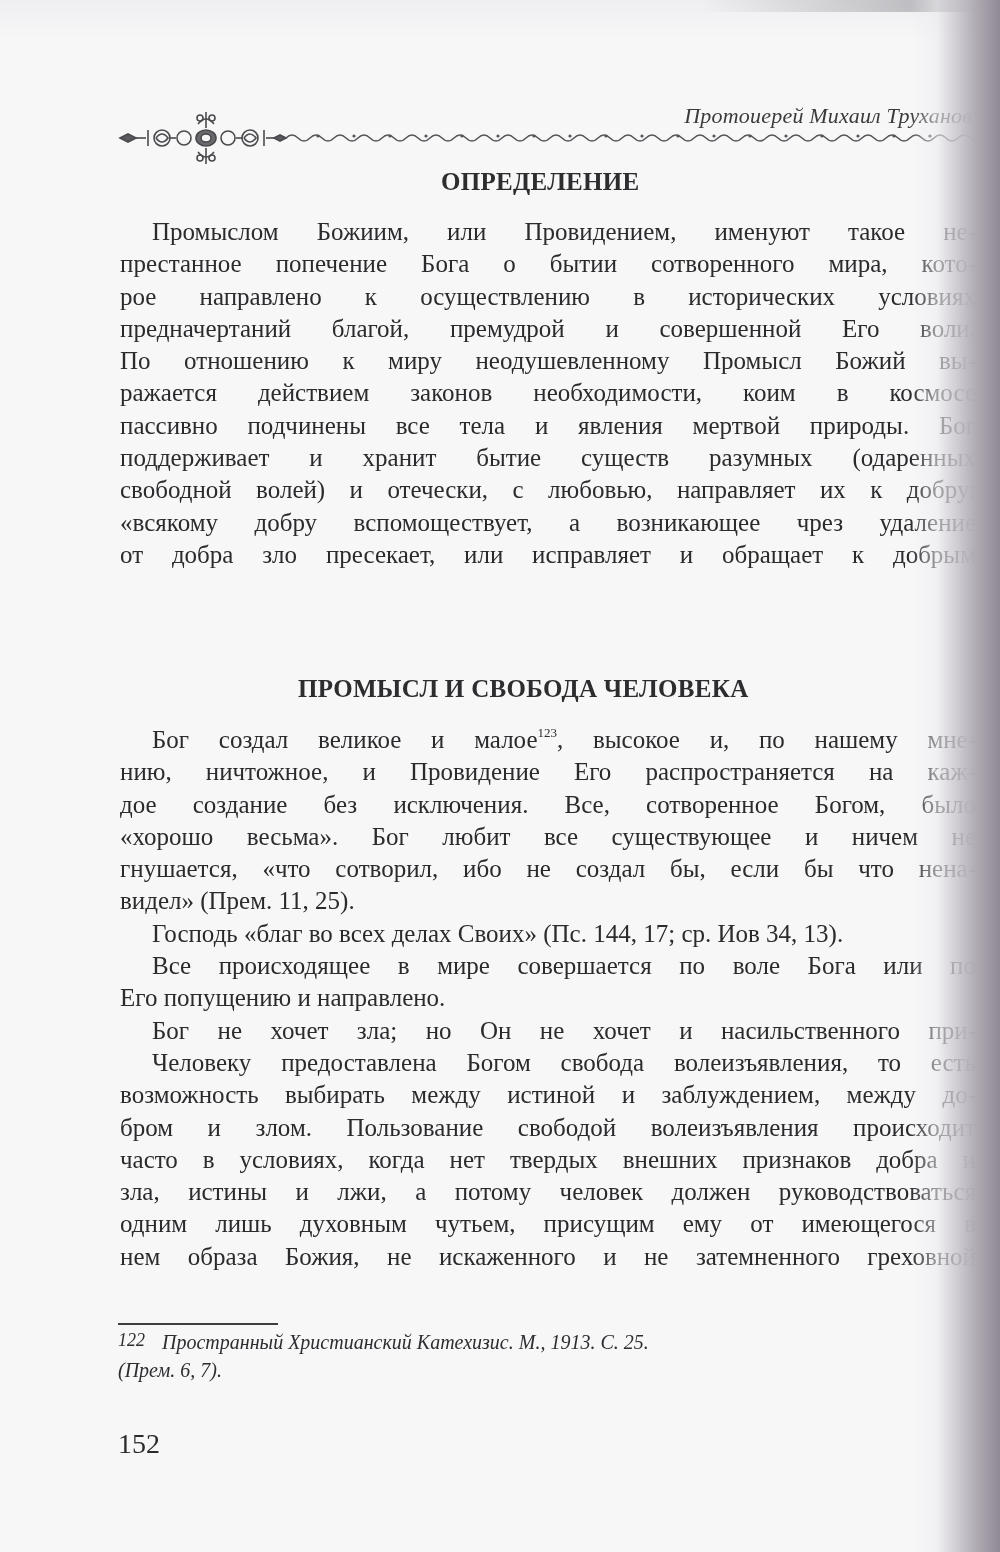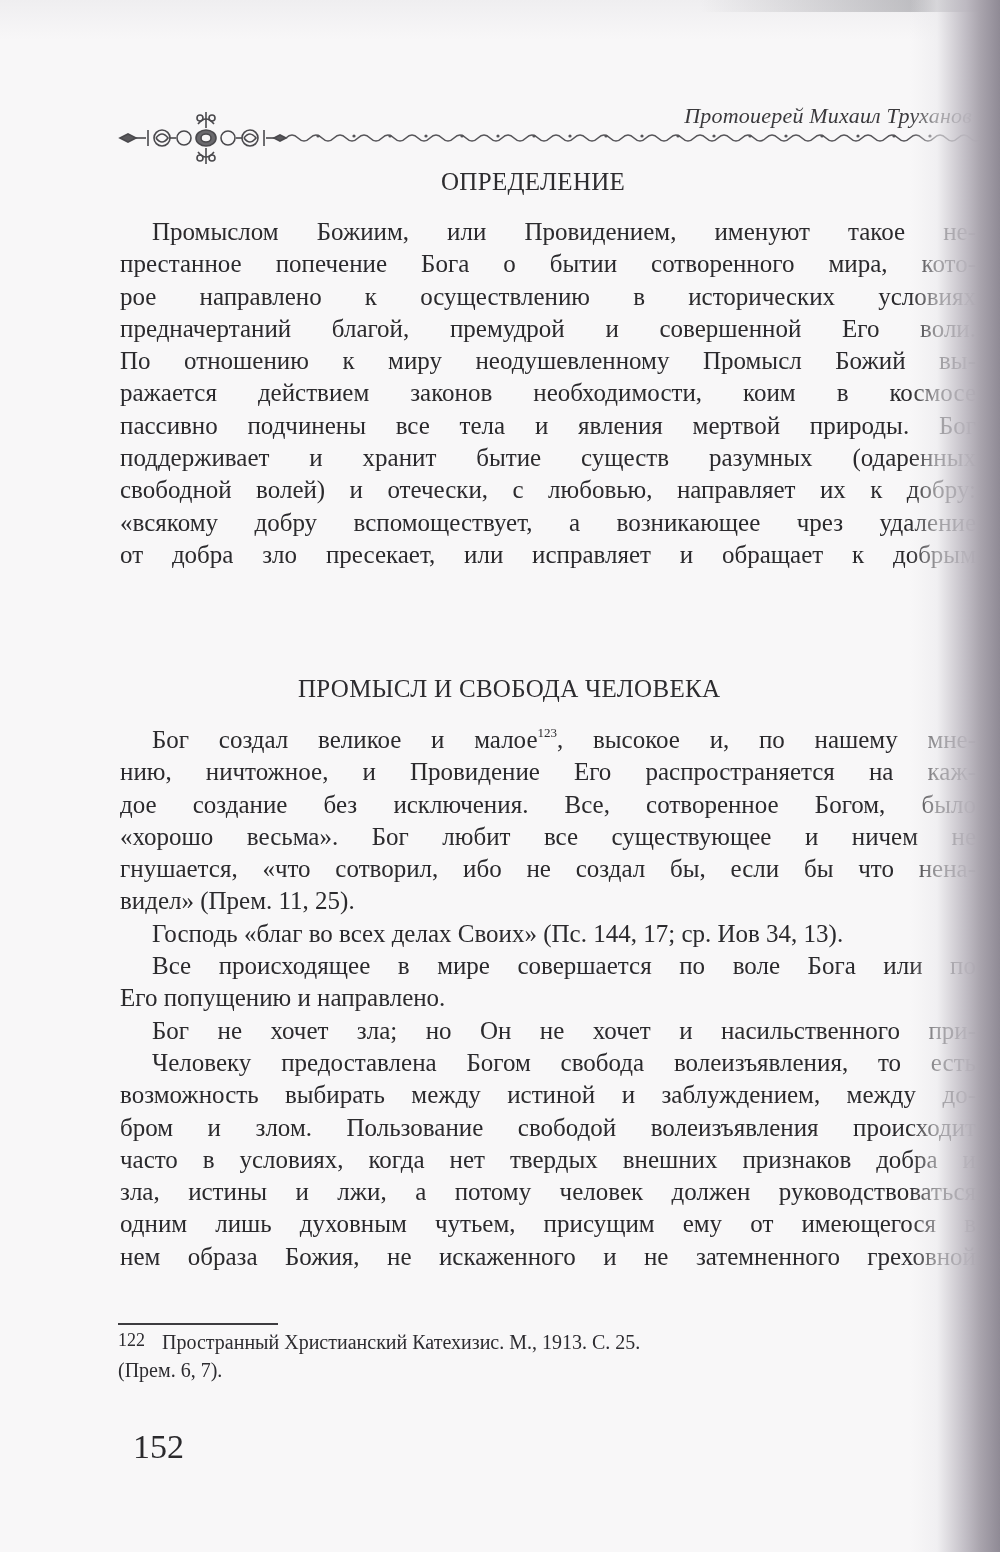--- a/index.html
+++ b/index.html
@@ -34,21 +34,21 @@
       font-family: "Liberation Serif", serif;
       font-style: italic; font-size: 22px; color: #3a393c;
       white-space: nowrap; letter-spacing: 0.2px;
     }
     .ornament {
       position: absolute; left: 118px; top: 110px; width: 882px; height: 56px;
     }
     .ornament svg { display: block; }
     h2 {
       position: absolute; margin: 0;
-      font-weight: normal; font-size: 25px; letter-spacing: 0.3px;
+      font-weight: bold; font-size: 25px; letter-spacing: 0.3px;
       color: #2d2c2f; white-space: nowrap; text-align: center;
     }
     .h-def { left: 441px; top: 168px; }
     .h-prov { left: 298px; top: 675px; }
     .block {
       position: absolute; left: 120px; width: 856px;
       font-size: 25px; line-height: 32.3px;
       color: #2b2a2d;
     }
     .line {
@@ -59,27 +59,27 @@
     .line.indent { padding-left: 32px; }
     sup { font-size: 13px; vertical-align: 11px; line-height: 0; }
     .b1 { top: 216px; }
     .b2 { top: 724px; }
     .fn-rule {
       position: absolute; left: 118px; top: 1323px; width: 160px; height: 2px;
       background: #3d3c40;
     }
     .footnotes {
       position: absolute; left: 118px; top: 1326px; width: 858px;
-      font-size: 20px; line-height: 28px; color: #2d2c30;
+      font-size: 20px; line-height: 28px; color: #2d2c30; font-style: italic;
     }
     .fn-line { display: block; white-space: nowrap; overflow: hidden; }
     .fn-num { font-size: 18px; display: inline-block; width: 44px; vertical-align: 3px; }
     .page-num {
       position: absolute; left: 118px; top: 1428px;
-      font-size: 34px; color: #2b2a2d; margin-left: 15px;
+      font-size: 28px; color: #2b2a2d;
     }
     .faint-mark {
       position: absolute; left: 175px; top: 625px; width: 600px; height: 40px;
       opacity: 0.06; font-size: 34px; font-style: italic; white-space: nowrap;
     }
   </style>
 </head>
 <body>
 
 <div class="page">

